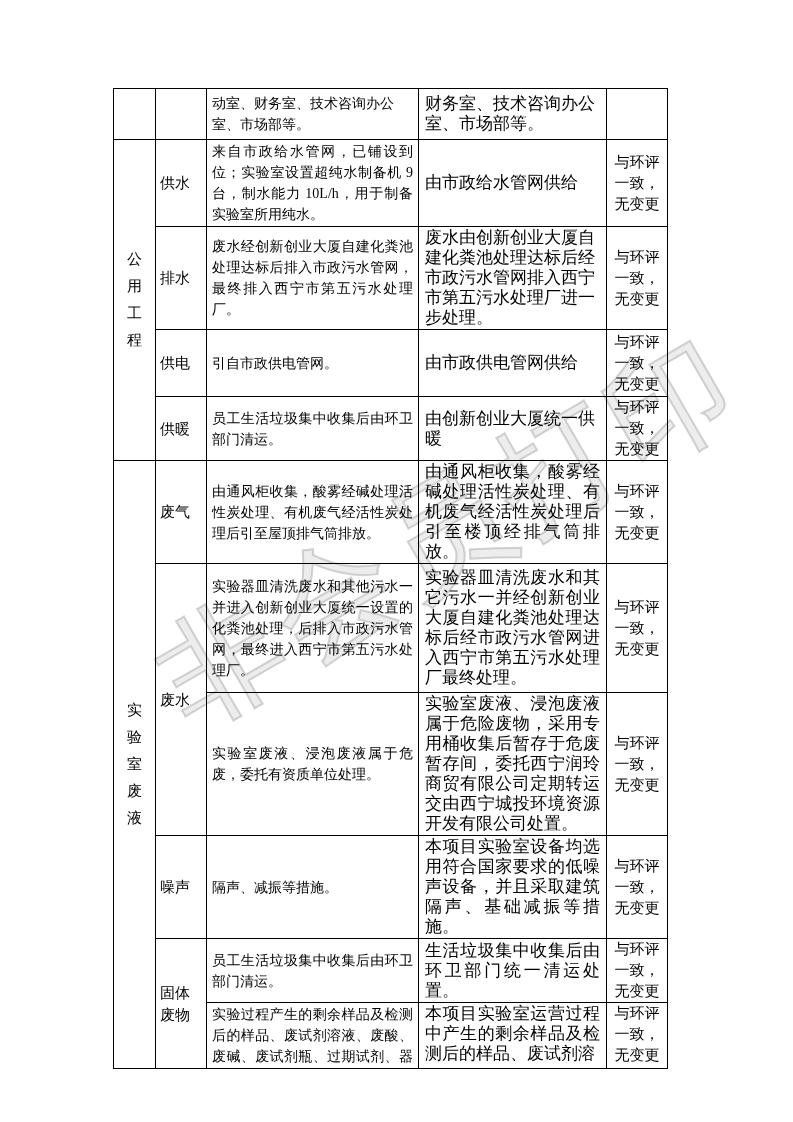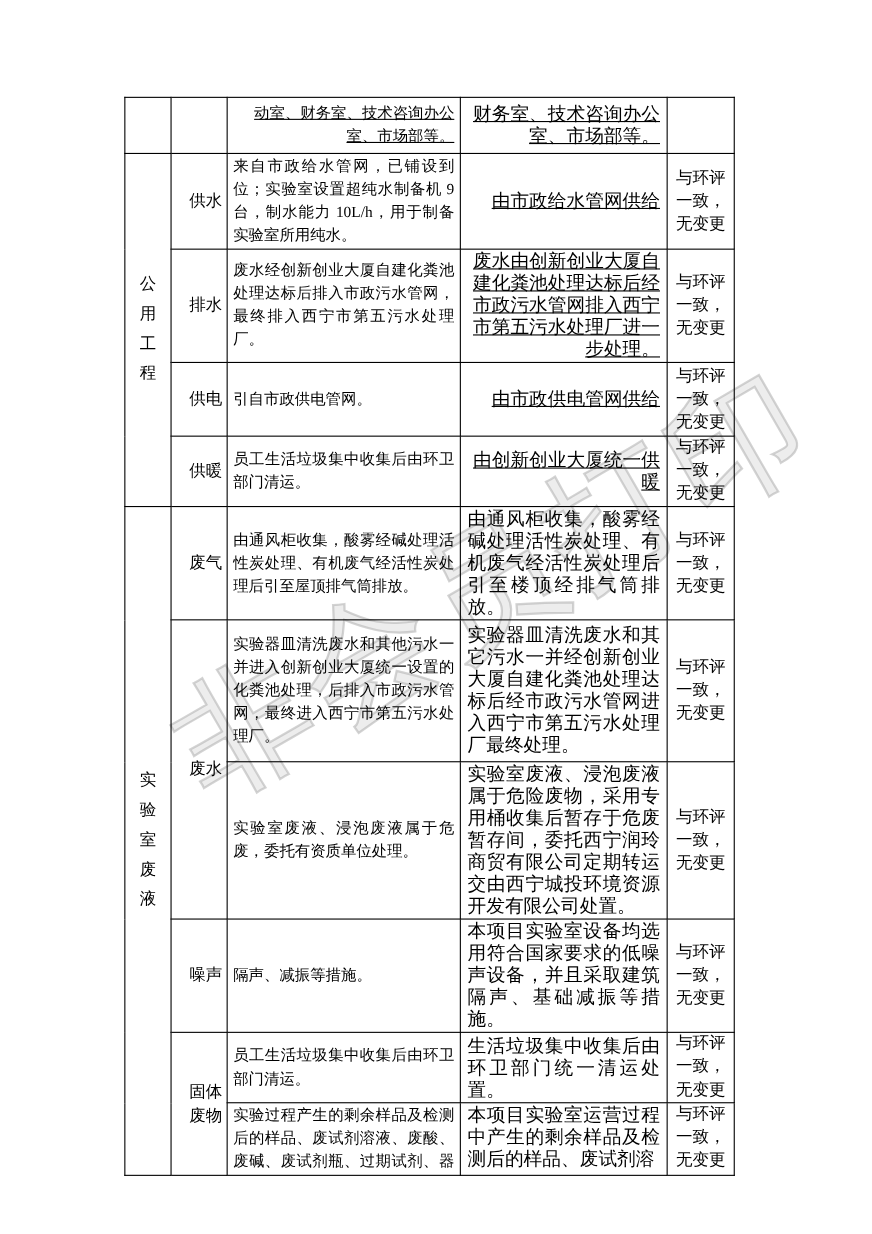--- a/index.html
+++ b/index.html
@@ -52,21 +52,21 @@
   col.w-st   { width:61px; }
 
   td.cat {
     text-align:center;
     font-size:15px;
     line-height:27px;
     padding:0 12px;
     word-break:break-all;
   }
   td.item {
-    text-align:right;
+    text-align:left;
     font-size:15px;
     line-height:22px;
     padding:0 4px;
     word-break:break-all;
   }
   td.ca {
     font-size:14px;
     line-height:21px;
     padding:1px 5px;
     text-align:justify;
@@ -76,21 +76,21 @@
     line-height:20px;
     padding:1px 6px;
     text-align:justify;
   }
   td.st {
     font-size:15px;
     line-height:21px;
     text-align:center;
     padding:0 7px;
   }
-  td.center { text-align:right;text-decoration:underline; }
+  td.center { text-align:left; }
   tr.row-cut td { vertical-align:top; }
   .clip-a { max-height:63px; overflow:hidden; }
   .clip-b { max-height:60px; overflow:hidden; }
 
   
   tr.r0  { height:51px;  }
   tr.r1  { height:84px;  }
   tr.r2  { height:103px; }
   tr.r3  { height:67px;  }
   tr.r4  { height:63px;  }

